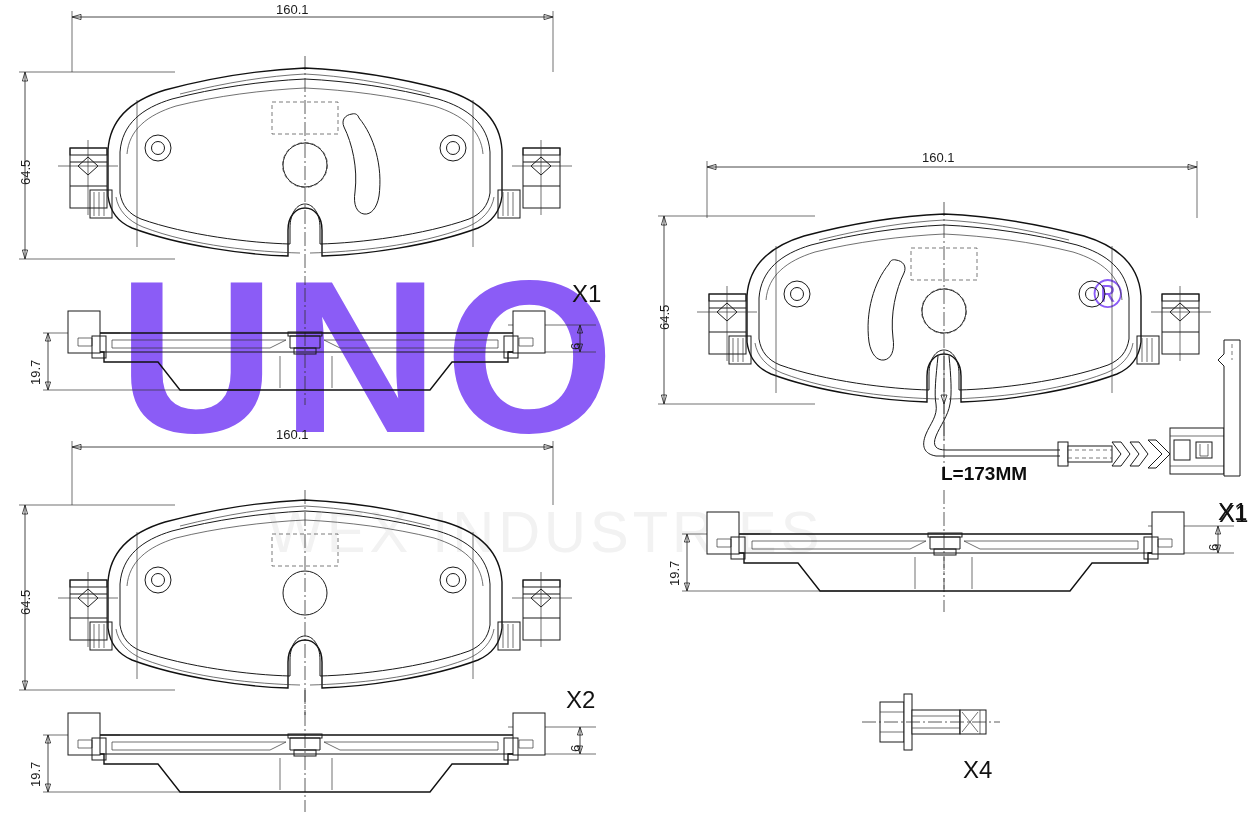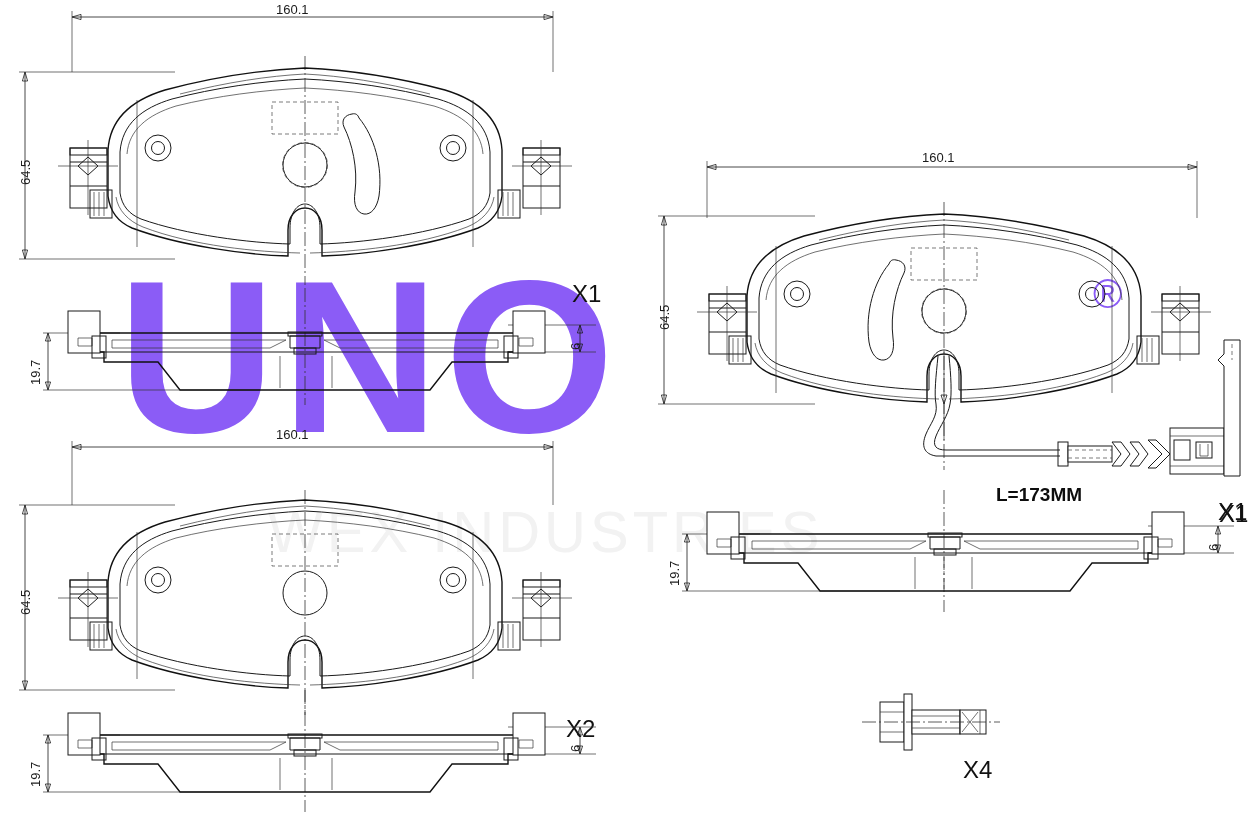--- a/index.html
+++ b/index.html
@@ -254,21 +254,21 @@
     </g>
     <g>
       <circle class="ln" cx="305" cy="593" r="22"></circle>
     </g>
     <rect class="hid" x="272" y="534" width="66" height="32"></rect>
     <line class="ln-f" x1="137" y1="532" x2="137" y2="679"></line>
     <line class="ln-f" x1="473" y1="532" x2="473" y2="679"></line>
   </svg>
   <div class="dim" style="left:276px;top:427px;">160.1</div>
   <div class="dim rot" style="left:18px;top:615px;">64.5</div>
-  <div class="qty" style="left:566px;top:715px;">X2</div>
+  <div class="qty" style="left:566px;top:686px;">X2</div>
 
   <svg width="1253" height="825">
     <g>
       <line class="ln-d" x1="48" y1="735" x2="48" y2="792"></line>
       <path class="ln-d" fill="#1a1a1a" d="M48,735 l-2.6,8 h5.2 z"></path>
       <path class="ln-d" fill="#1a1a1a" d="M48,792 l-2.6,-8 h5.2 z"></path>
       <line class="ln-f" x1="43" y1="735" x2="120" y2="735"></line>
       <line class="ln-f" x1="43" y1="792" x2="260" y2="792"></line>
     </g>
     <g>
@@ -411,21 +411,21 @@
       <rect class="ln" x="1196" y="442" width="16" height="16"></rect>
       <path class="ln-f" d="M1200,444 l0,12 l8,0 l0,-12"></path>
       <line class="ln-f" x1="1170" y1="436" x2="1224" y2="436"></line>
       <line class="ln-f" x1="1170" y1="466" x2="1224" y2="466"></line>
       <path class="wht ln" d="M1224,340 l16,0 l0,136 l-16,0 l0,-110 l-6,-6 l6,-6 z"></path>
       <line class="hid" x1="1232" y1="344" x2="1232" y2="360"></line>
     </g>
   </svg>
   <div class="dim" style="left:922px;top:150px;">160.1</div>
   <div class="dim rot" style="left:657px;top:330px;">64.5</div>
-  <div class="lenlbl" style="left:996px;top:463px;margin-top:21px;">L=173MM</div>
+  <div class="lenlbl" style="left:941px;top:463px;">L=173MM</div>
   <div class="qty" style="left:1218px;top:498px;">X1</div>
 
   <svg width="1253" height="825">
     <g>
       <line class="ln-d" x1="687" y1="534" x2="687" y2="591"></line>
       <path class="ln-d" fill="#1a1a1a" d="M687,534 l-2.6,8 h5.2 z"></path>
       <path class="ln-d" fill="#1a1a1a" d="M687,591 l-2.6,-8 h5.2 z"></path>
       <line class="ln-f" x1="682" y1="534" x2="760" y2="534"></line>
       <line class="ln-f" x1="682" y1="591" x2="900" y2="591"></line>
     </g>

